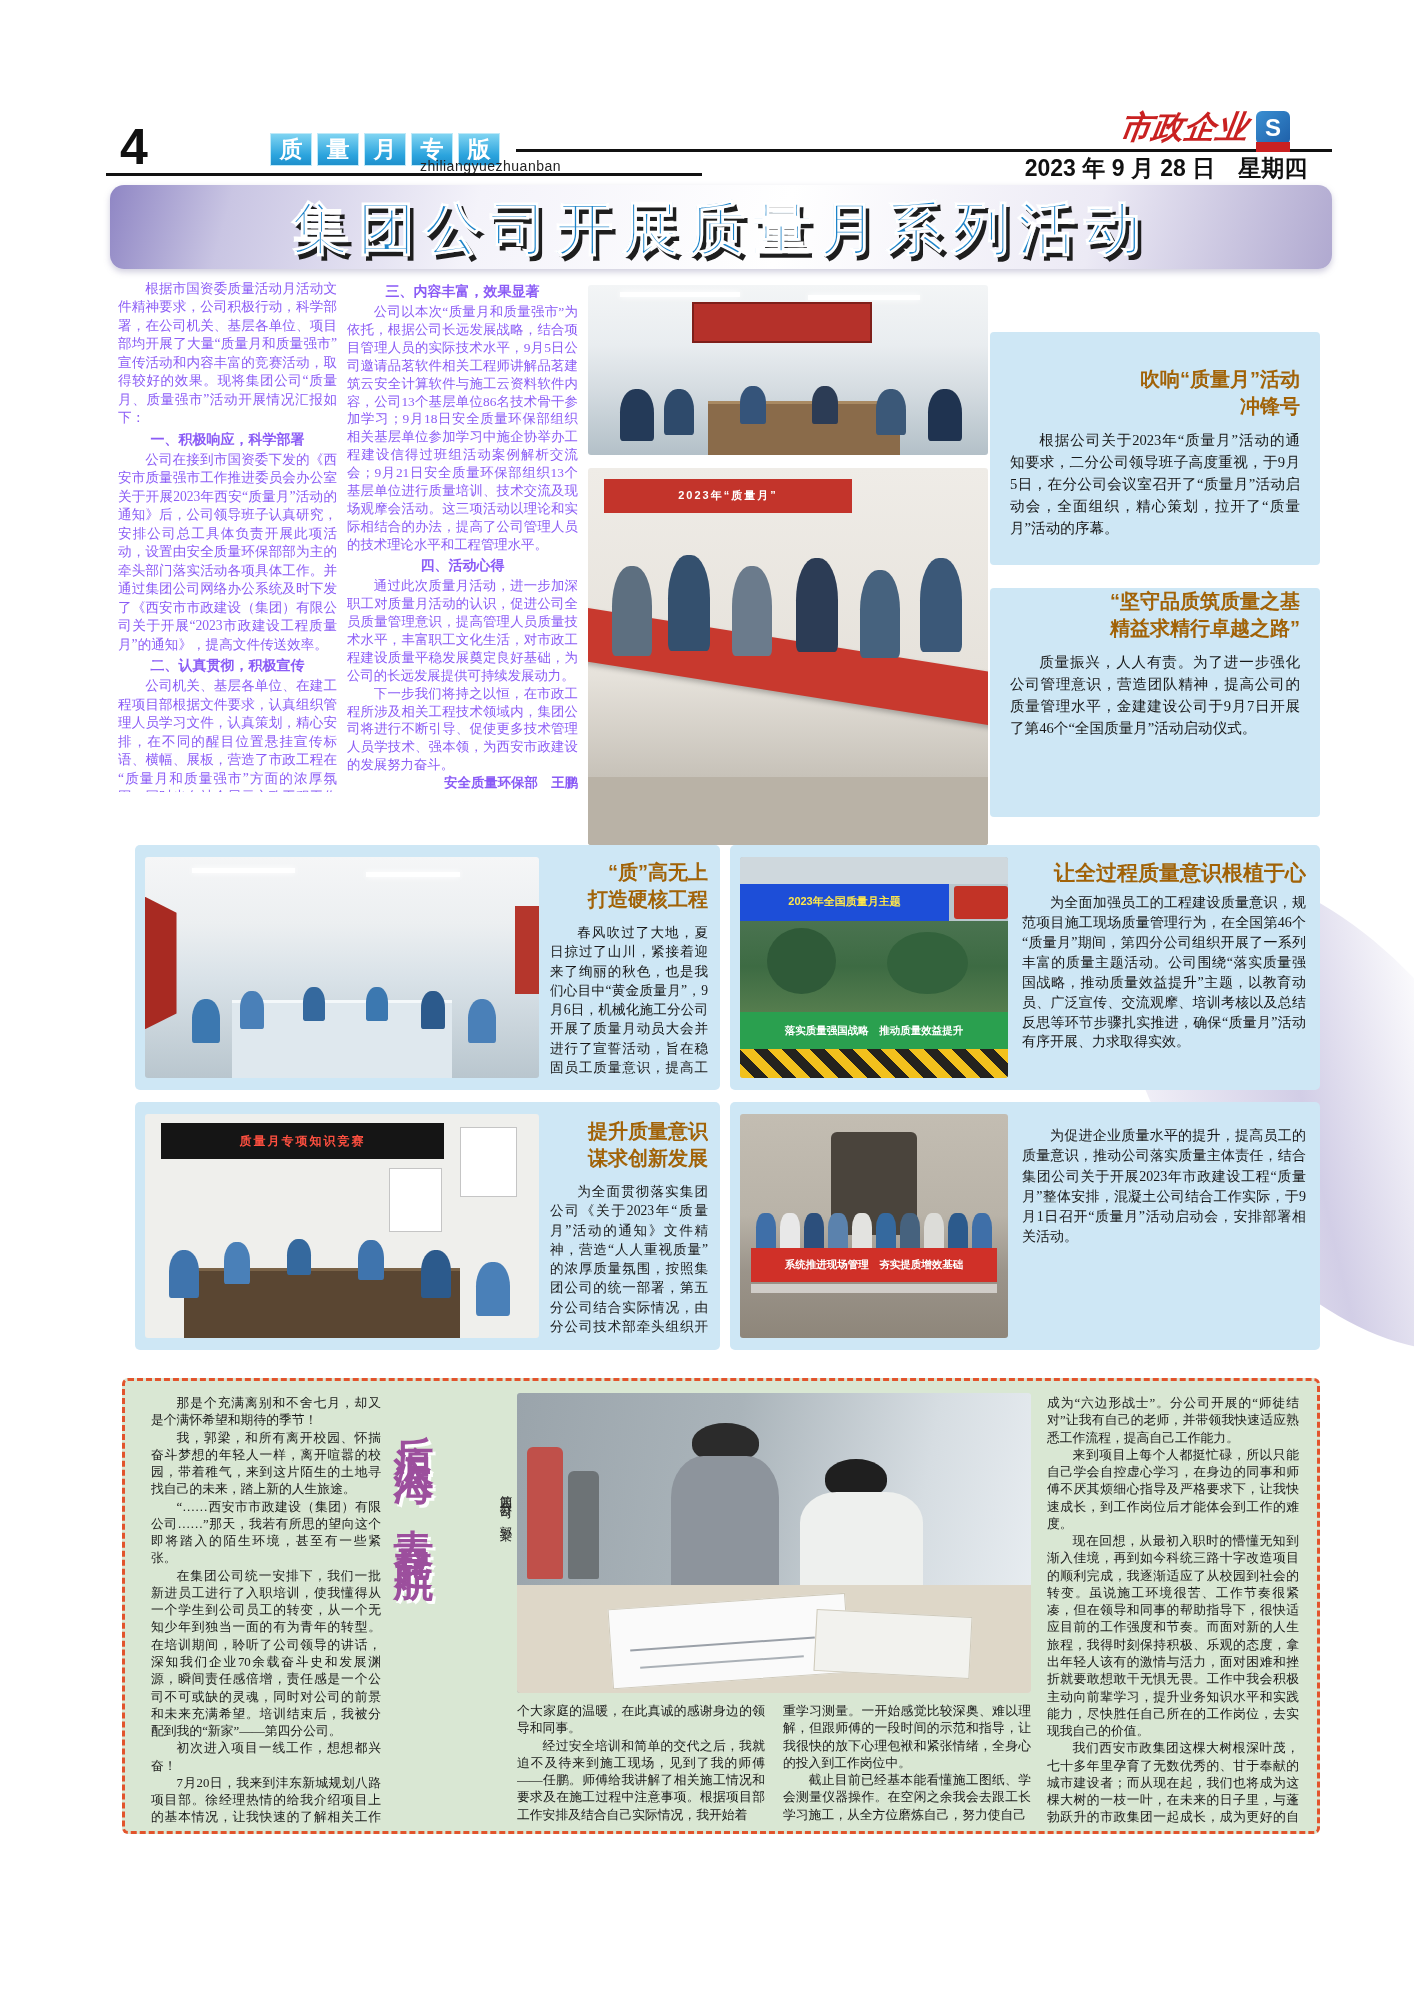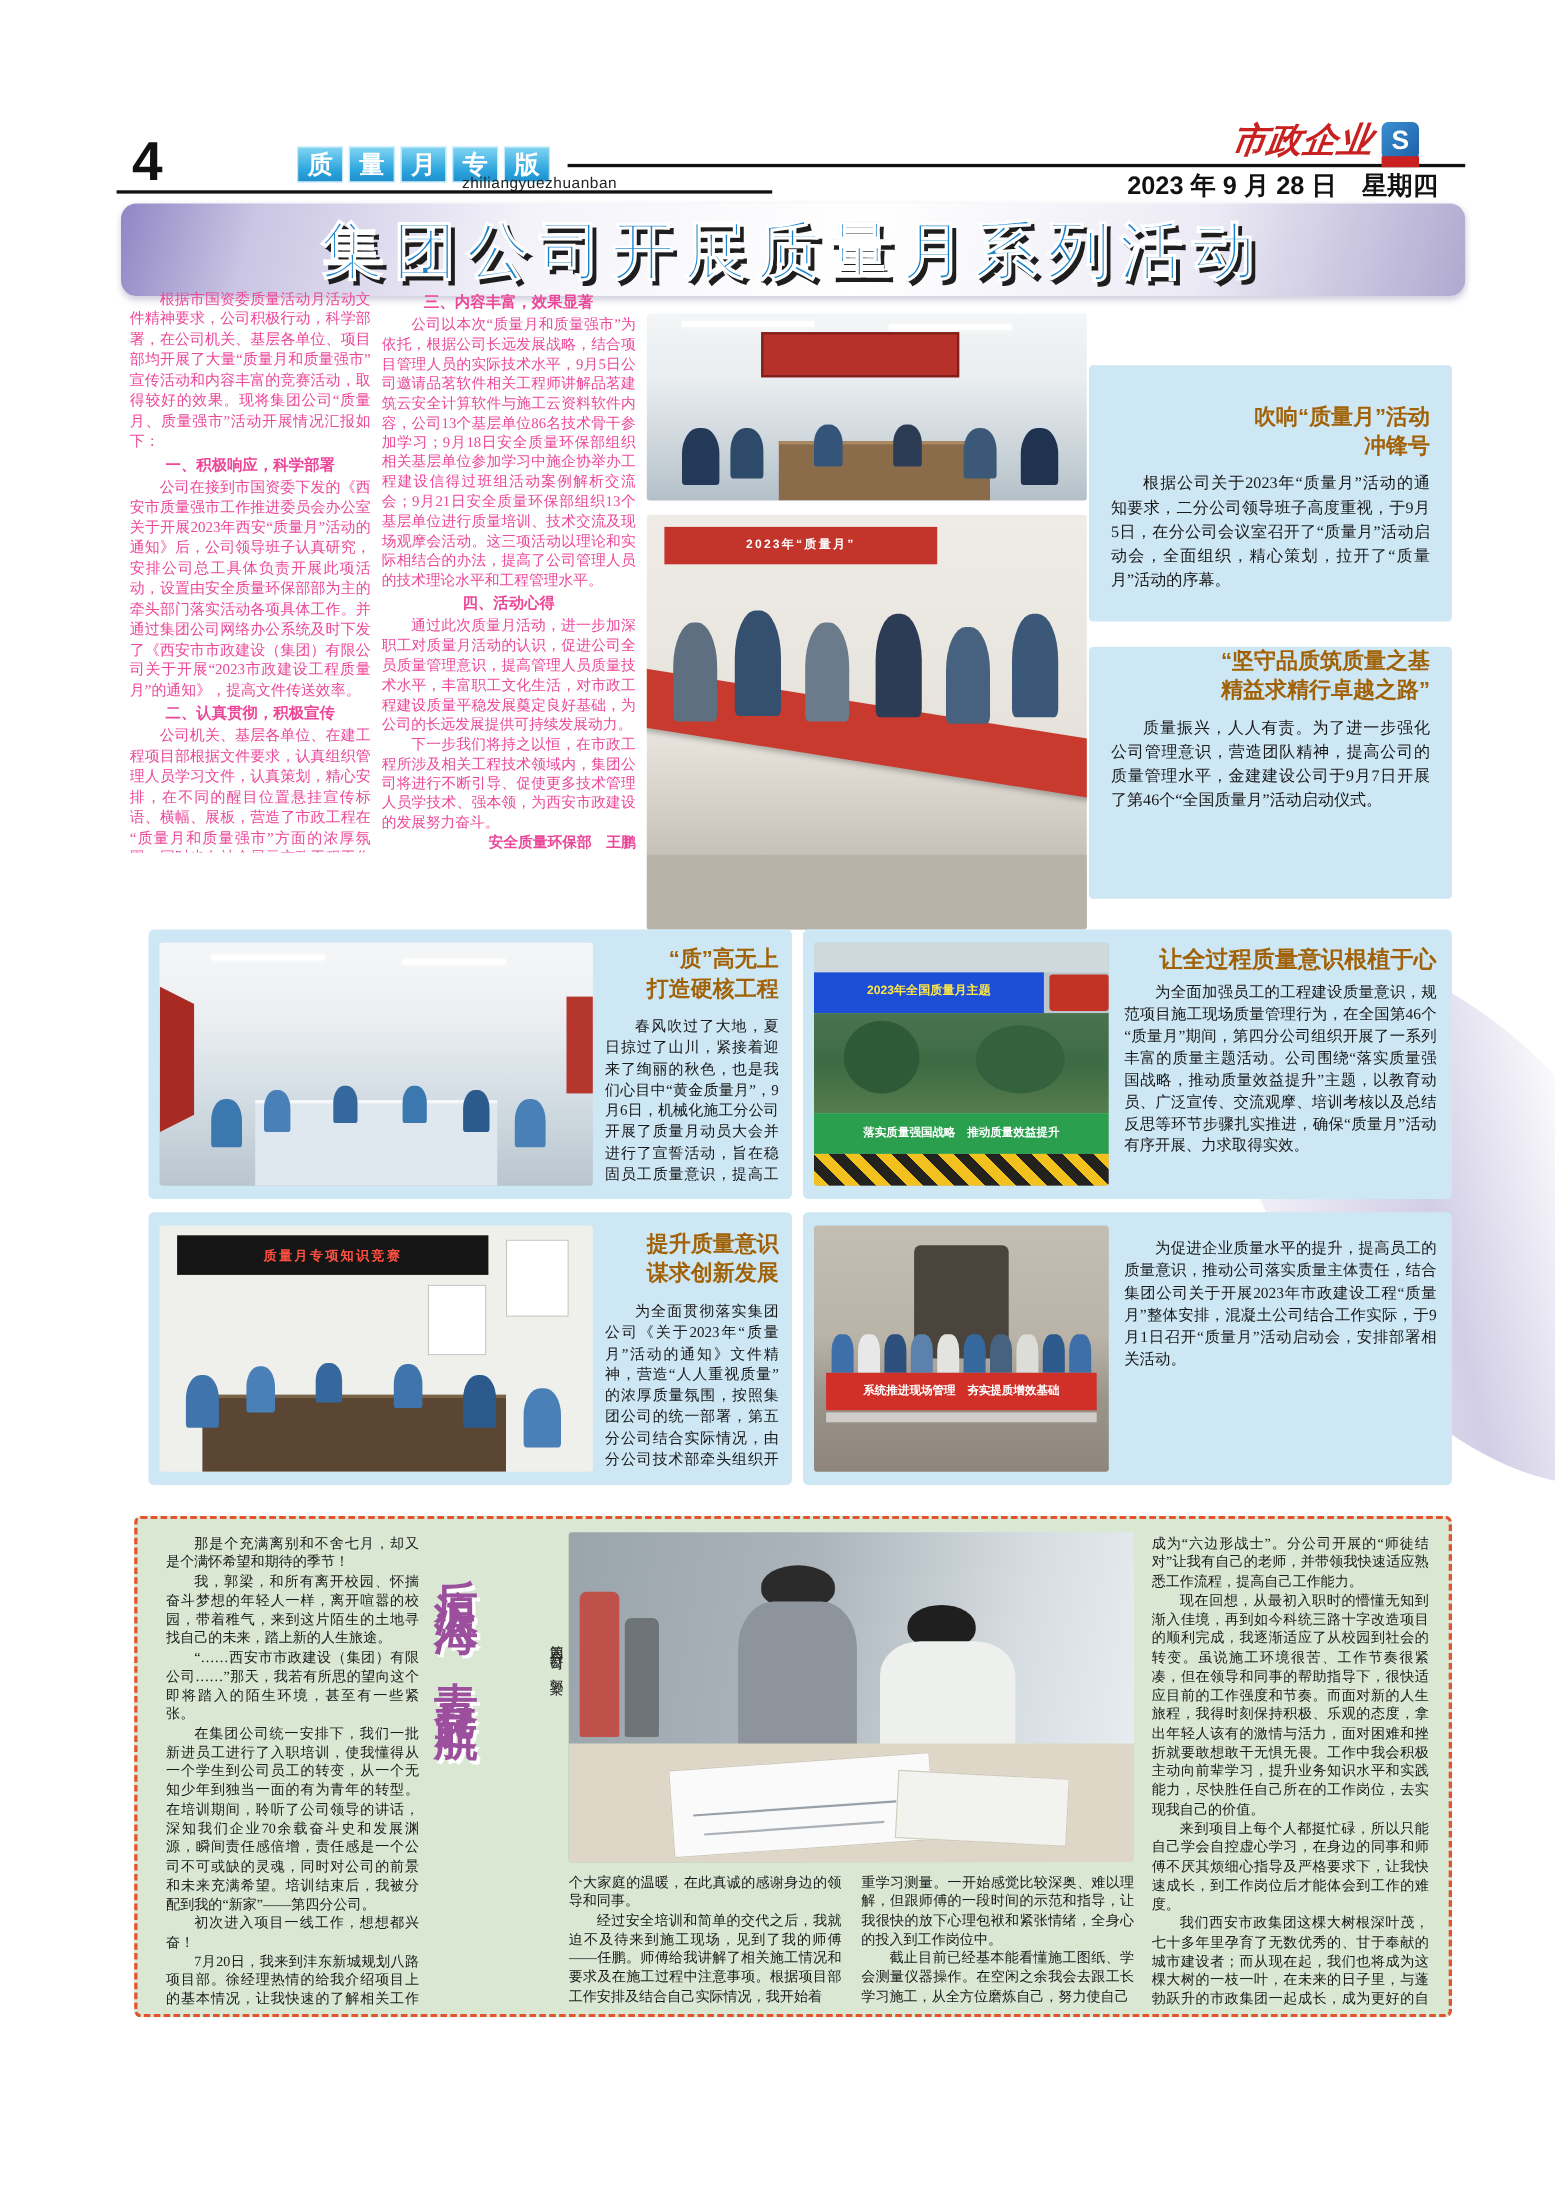--- a/index.html
+++ b/index.html
@@ -33,22 +33,22 @@
   .banner{position:absolute;left:110px;top:185px;width:1222px;height:84px;border-radius:14px;
           background:linear-gradient(105deg,#8f86c4 0%,#c9c5e3 10%,#f4f3fa 30%,#ffffff 55%,#eceaf5 80%,#b0a9d0 100%);
           box-shadow:0 3px 6px rgba(120,115,160,.35);}
   .banner h1{margin:0;text-align:center;line-height:86px;font-size:57px;font-weight:900;
              letter-spacing:9px;color:#1d83c9;
              font-family:"Liberation Sans","DejaVu Sans",sans-serif;
              -webkit-text-stroke:1px #ffffff;
              text-shadow:4px 5px 0 #1e1e1e;}
 
   
-  .mcol{position:absolute;top:263px;overflow:hidden;font-size:13.6px;line-height:1.36;
-        text-align:justify;color:#ec4899;}
+  .mcol{position:absolute;top:280px;overflow:hidden;font-size:13.6px;line-height:1.36;
+        text-align:justify;color:#8b5cf6;}
   .mcol p{margin:0;text-indent:2em;}
   .mcol .hd{font-weight:bold;text-align:center;text-indent:0;margin:2px 0;
             font-family:"Liberation Sans","DejaVu Sans",sans-serif;font-size:14px;}
   #mcol1{left:118px;width:219px;height:512px;}
   #mcol2{left:347px;width:231px;height:512px;font-size:13.4px;line-height:1.34;}
   .sig{text-align:right;font-weight:bold;text-indent:0 !important;
        font-family:"Liberation Sans","DejaVu Sans",sans-serif;}
 
   
   .photo{position:absolute;overflow:hidden;border-radius:3px;background:#b9c6cc;}
@@ -277,19 +277,19 @@
     <div class="ecol" style="left:392px;top:322px;width:248px;height:120px;">
       <p class="noind">个大家庭的温暖，在此真诚的感谢身边的领导和同事。</p>
       <p>经过安全培训和简单的交代之后，我就迫不及待来到施工现场，见到了我的师傅——任鹏。师傅给我讲解了相关施工情况和要求及在施工过程中注意事项。根据项目部工作安排及结合自己实际情况，我开始着</p>
     </div>
     <div class="ecol" style="left:658px;top:322px;width:248px;height:120px;">
       <p class="noind">重学习测量。一开始感觉比较深奥、难以理解，但跟师傅的一段时间的示范和指导，让我很快的放下心理包袱和紧张情绪，全身心的投入到工作岗位中。</p>
       <p>截止目前已经基本能看懂施工图纸、学会测量仪器操作。在空闲之余我会去跟工长学习施工，从全方位磨炼自己，努力使自己</p>
     </div>
     <div class="ecol" style="left:922px;top:14px;width:252px;height:428px;">
       <p class="noind">成为“六边形战士”。分公司开展的“师徒结对”让我有自己的老师，并带领我快速适应熟悉工作流程，提高自己工作能力。</p>
+      <p>来到项目上每个人都挺忙碌，所以只能自己学会自控虚心学习，在身边的同事和师傅不厌其烦细心指导及严格要求下，让我快速成长，到工作岗位后才能体会到工作的难度。</p>
       <p>现在回想，从最初入职时的懵懂无知到渐入佳境，再到如今科统三路十字改造项目的顺利完成，我逐渐适应了从校园到社会的转变。虽说施工环境很苦、工作节奏很紧凑，但在领导和同事的帮助指导下，很快适应目前的工作强度和节奏。而面对新的人生旅程，我得时刻保持积极、乐观的态度，拿出年轻人该有的激情与活力，面对困难和挫折就要敢想敢干无惧无畏。工作中我会积极主动向前辈学习，提升业务知识水平和实践能力，尽快胜任自己所在的工作岗位，去实现我自己的价值。</p>
-      <p>来到项目上每个人都挺忙碌，所以只能自己学会自控虚心学习，在身边的同事和师傅不厌其烦细心指导及严格要求下，让我快速成长，到工作岗位后才能体会到工作的难度。</p>
       <p>我们西安市政集团这棵大树根深叶茂，七十多年里孕育了无数优秀的、甘于奉献的城市建设者；而从现在起，我们也将成为这棵大树的一枝一叶，在未来的日子里，与蓬勃跃升的市政集团一起成长，成为更好的自己。</p>
     </div>
   </div>
 
 </div>
 
 </body></html>

